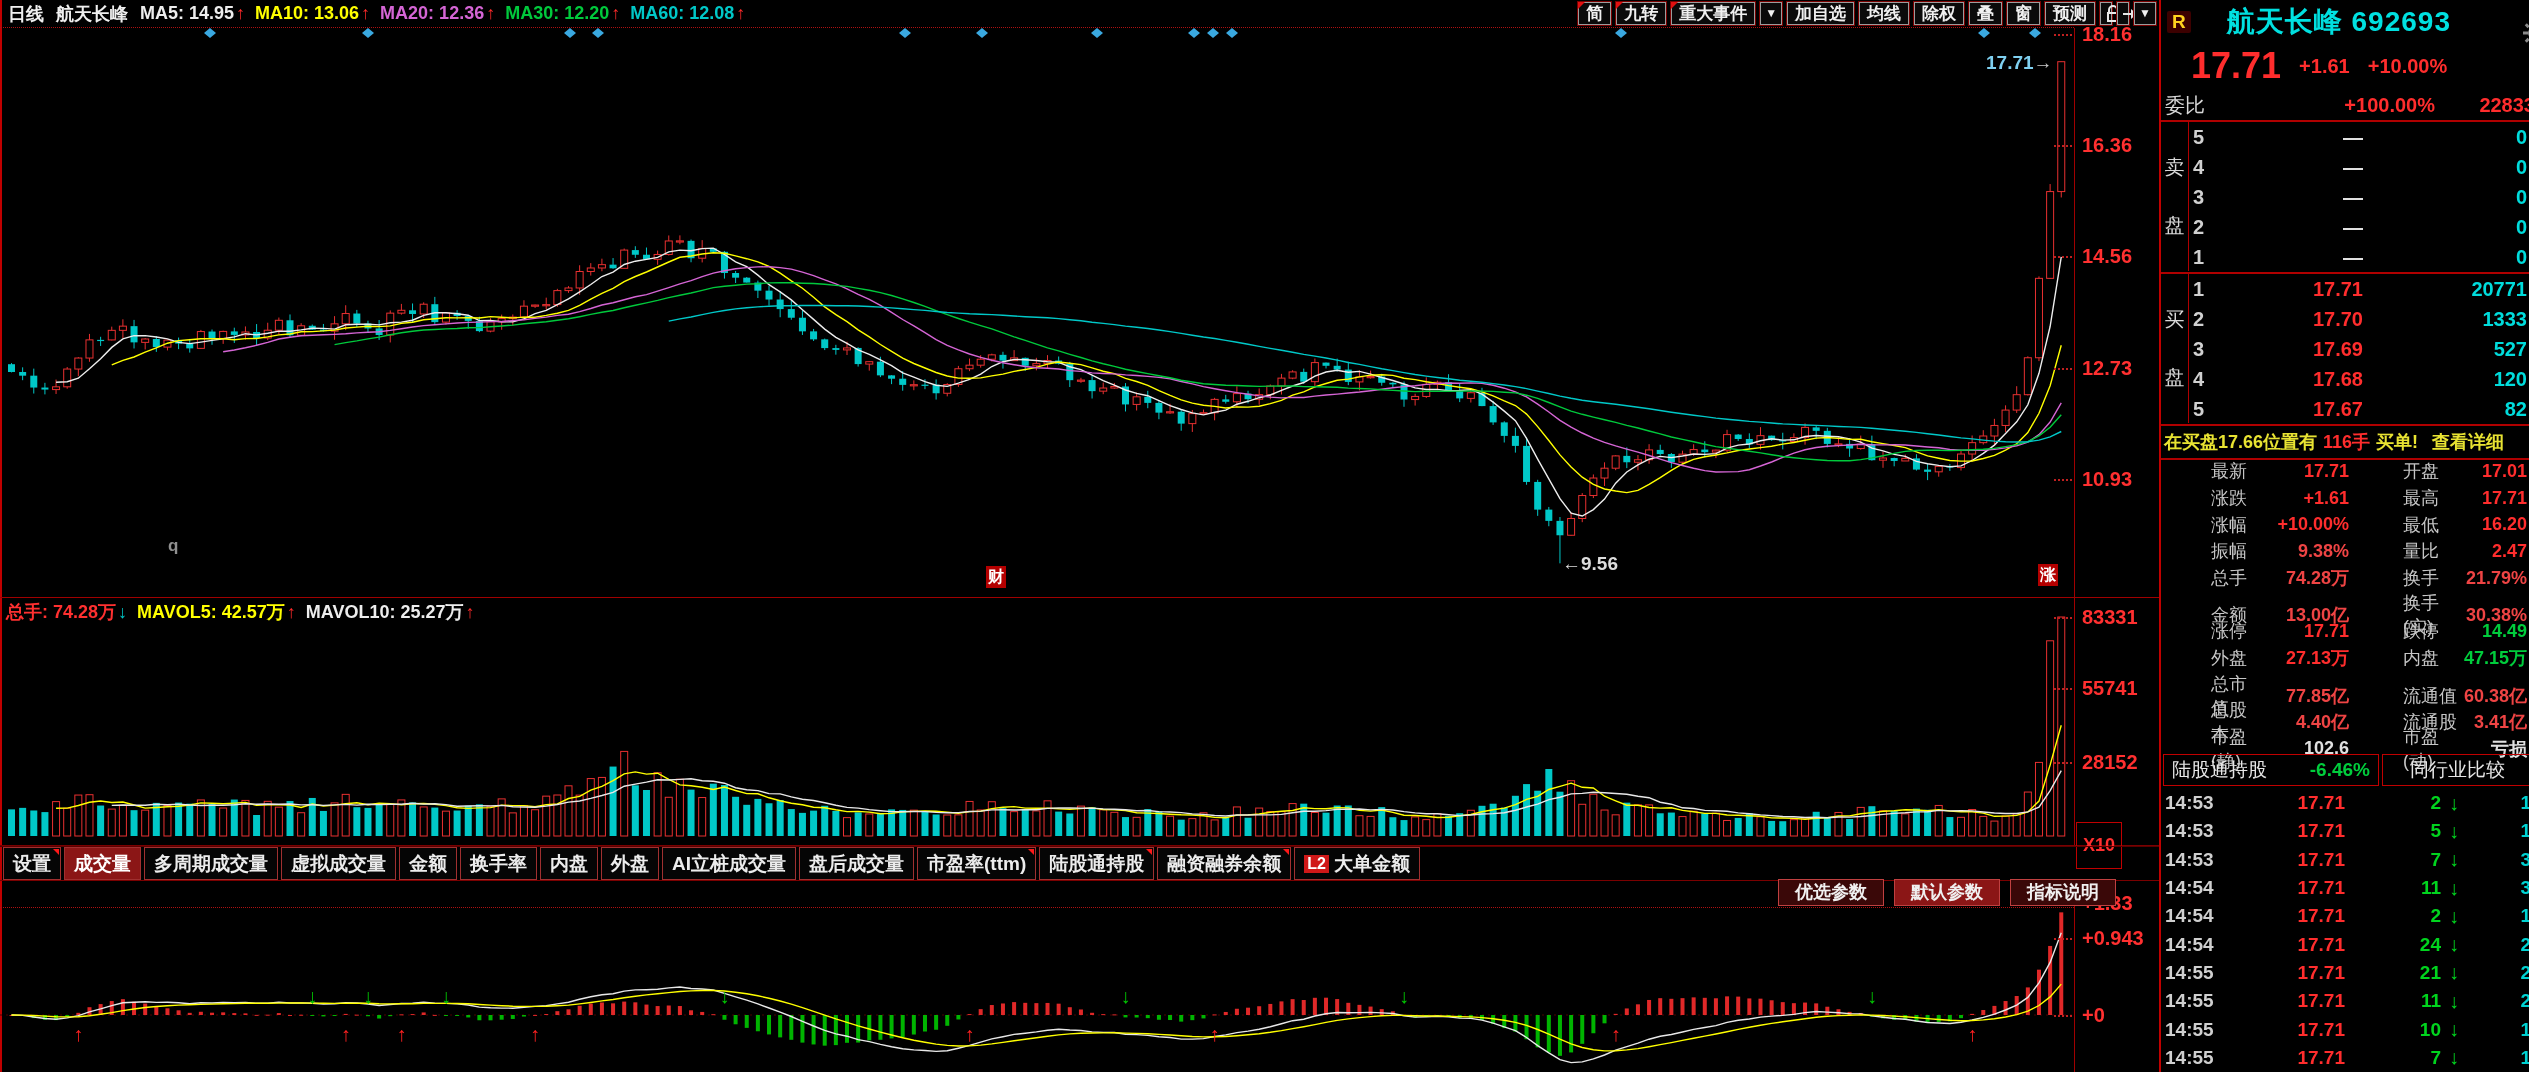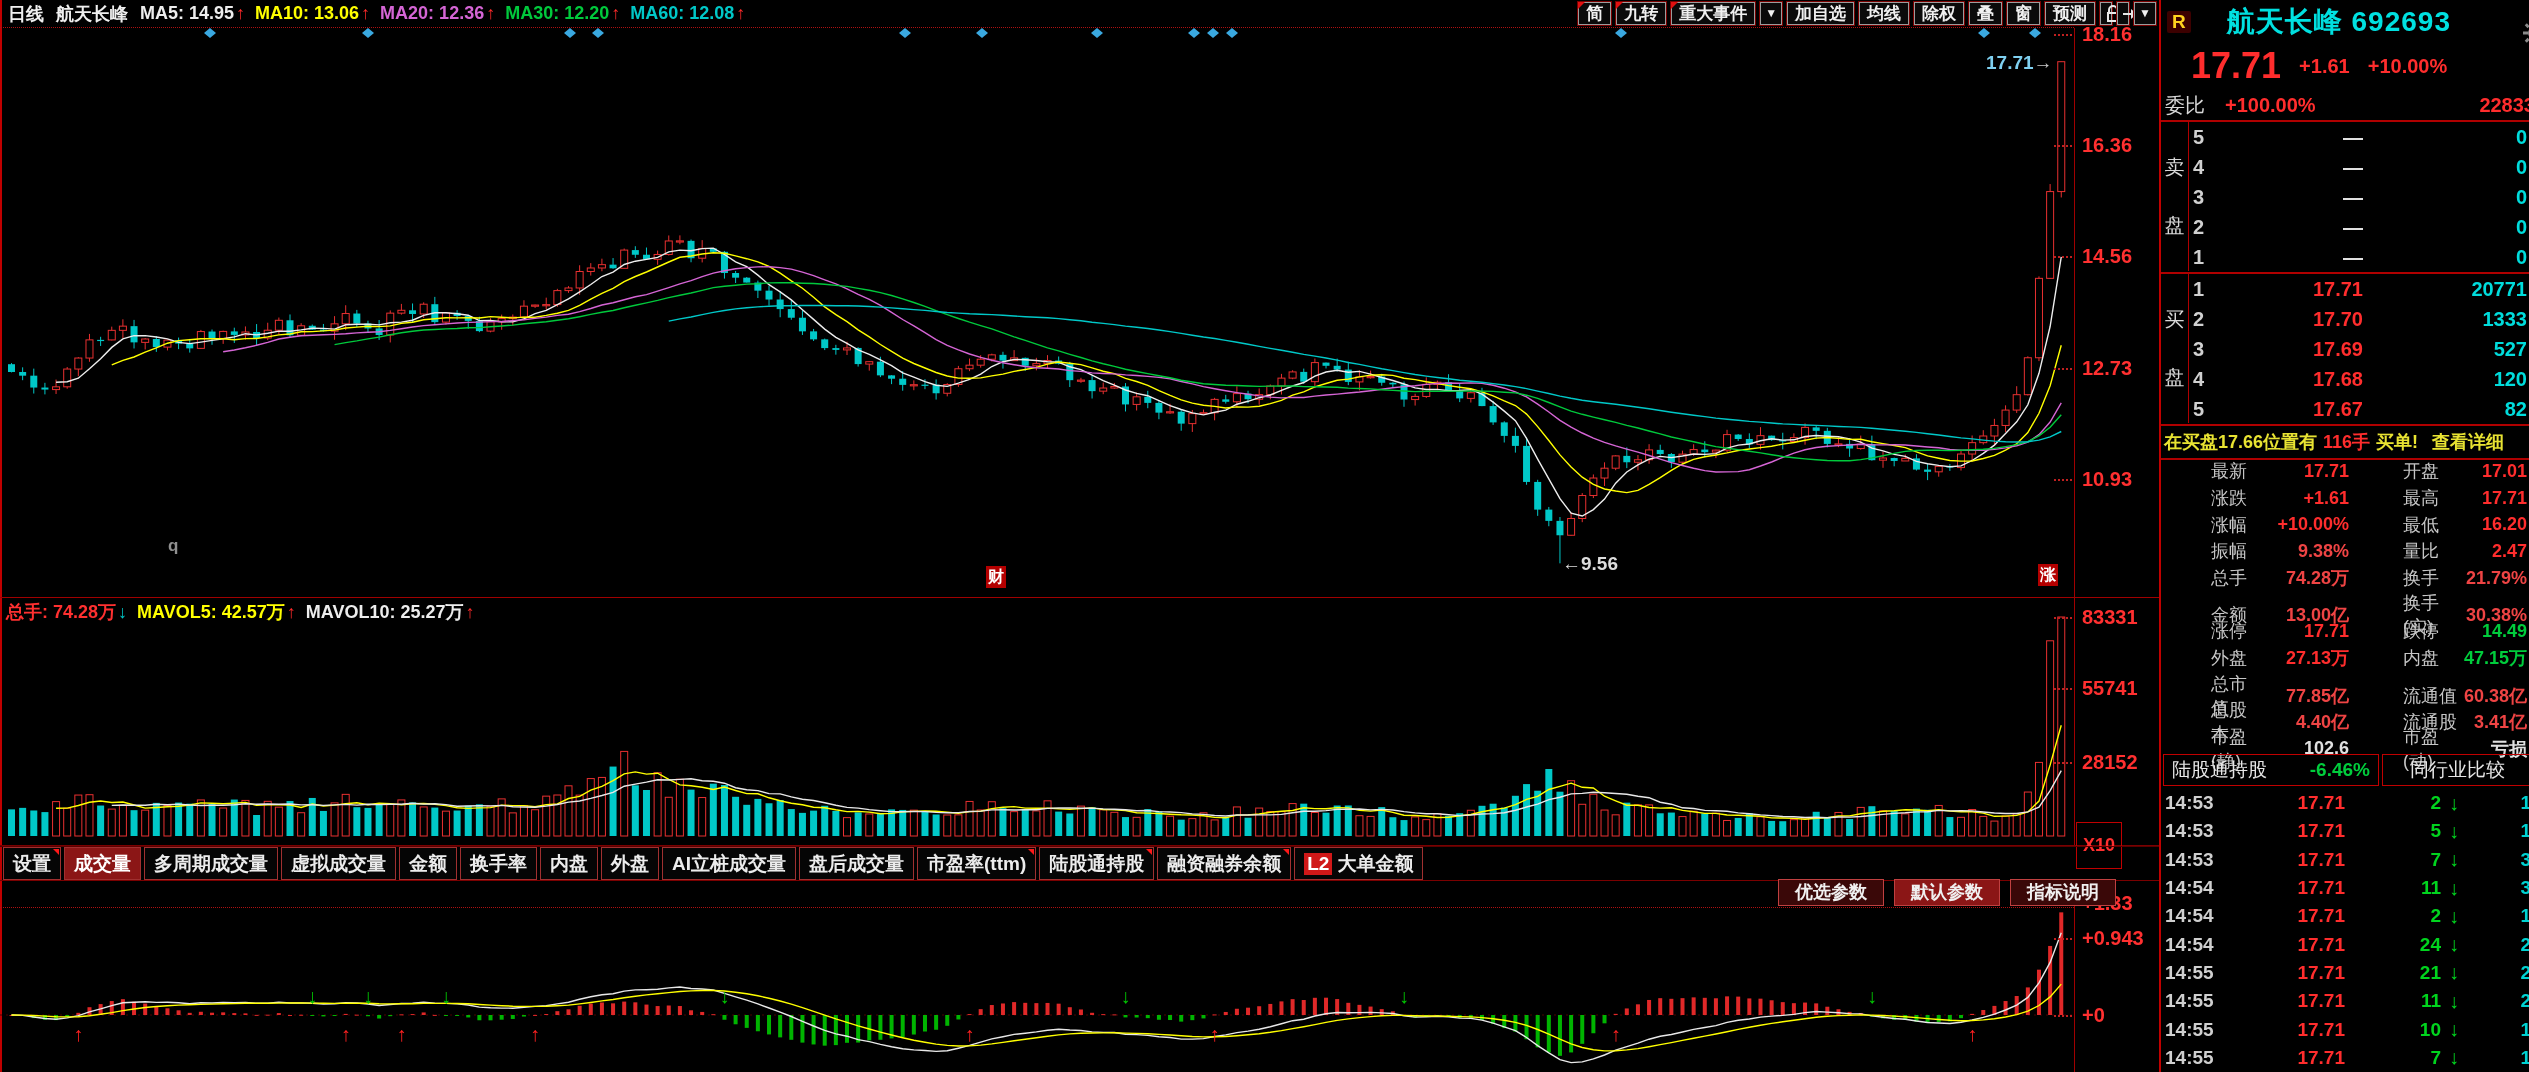--- a/index.html
+++ b/index.html
@@ -29,21 +29,21 @@
              padding:1px 2px;}
   .anno{position:absolute;font-size:19px;}
   
   .tabbar{position:absolute;left:0;top:846px;width:2159px;height:33px;display:flex;align-items:stretch;
           padding-left:3px;border-bottom:1px solid #7a0000;border-top:1px solid #5a0000;}
   .tab{position:relative;border:1px solid #a03030;color:#ececec;font-size:19px;display:flex;
        align-items:center;padding:0 9px;margin-right:3px;background:#050505;cursor:pointer;white-space:nowrap;}
   .tab.active{background:#8b1616;color:#fff;}
   .tab .dot{position:absolute;right:1px;top:1px;width:0;height:0;
        border-top:6px solid #ff1818;border-left:6px solid transparent;}
-  .l2badge{background:#d01818;color:#fff;padding:0 3px;margin-right:5px;font-size:19px;}
+  .l2badge{background:#d01818;color:#fff;padding:0 3px;margin-right:5px;font-size:16px;}
   
   .macdbar{position:absolute;left:0;top:881px;width:2074px;height:26px;display:flex;align-items:center;
            gap:14px;padding-left:6px;font-size:18px;white-space:nowrap;}
   .macd-btns{position:absolute;top:879px;left:1768px;display:flex;}
   .mbtn{border:1px solid #c04040;background:#3a0808;color:#f0f0f0;font-size:18px;height:25px;
         line-height:25px;padding:0 16px;margin-left:10px;cursor:pointer;}
   .mbtn.active{background:#8b1616;}
   
   .rp{position:absolute;left:2159px;top:0;width:370px;height:1072px;background:#000;
       border-left:2px solid #c00000;}
@@ -51,21 +51,21 @@
   .rbadge{color:#ffd21e;background:#3c0000;font-size:19px;padding:0 5px;margin:0 6px;border-radius:2px;}
   .rp-name{color:#00e0e0;font-size:28px;letter-spacing:1px;margin-left:30px;}
   .gear{margin-left:auto;margin-right:8px;cursor:pointer;}
   .rp-price{position:absolute;left:0;top:44px;width:100%;height:44px;display:flex;align-items:center;color:#ff2d2d;}
   .rp-price .big{font-size:36px;margin-left:30px;}
   .rp-price .sm{font-size:20px;margin-left:18px;}
   .rp-weibi{position:absolute;left:0;top:90px;width:100%;height:30px;display:grid;
             grid-template-columns:60px 1fr 100px;align-items:center;border-bottom:2px solid #b00000;
             font-size:20px;padding:0 4px;}
   .rp-weibi .lab{color:#d8d8d8;font-weight:normal;}
-  .rp-weibi .v1{color:#ff2d2d;text-align:left;}
+  .rp-weibi .v1{color:#ff2d2d;text-align:right;}
   .rp-weibi .v2{color:#ff2d2d;text-align:right;}
   .rp-queue{position:absolute;left:0;top:122px;width:100%;height:302px;}
   .q-label{position:absolute;left:0;width:27px;height:149px;border-right:1px solid #b00000;
            display:flex;flex-direction:column;justify-content:space-evenly;align-items:center;
            color:#d8d8d8;font-size:20px;font-weight:normal;}
   .q-rows{position:absolute;left:28px;top:0;width:342px;}
   .q-row{height:30px;display:grid;grid-template-columns:24px 150px 1fr;align-items:center;font-size:20px;}
   .q-row .idx{color:#d0d0d0;padding-left:4px;}
   .q-row .prc{text-align:right;}
   .q-row .vol{text-align:right;color:#00dcdc;padding-right:4px;}

